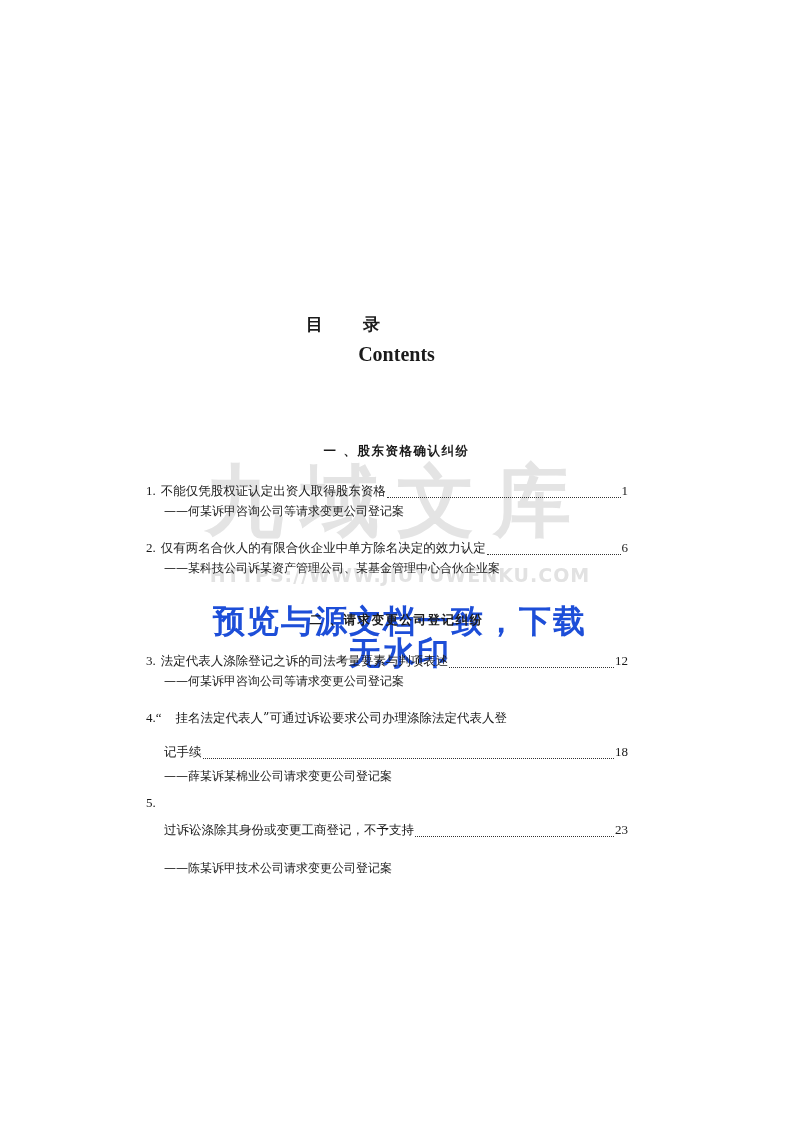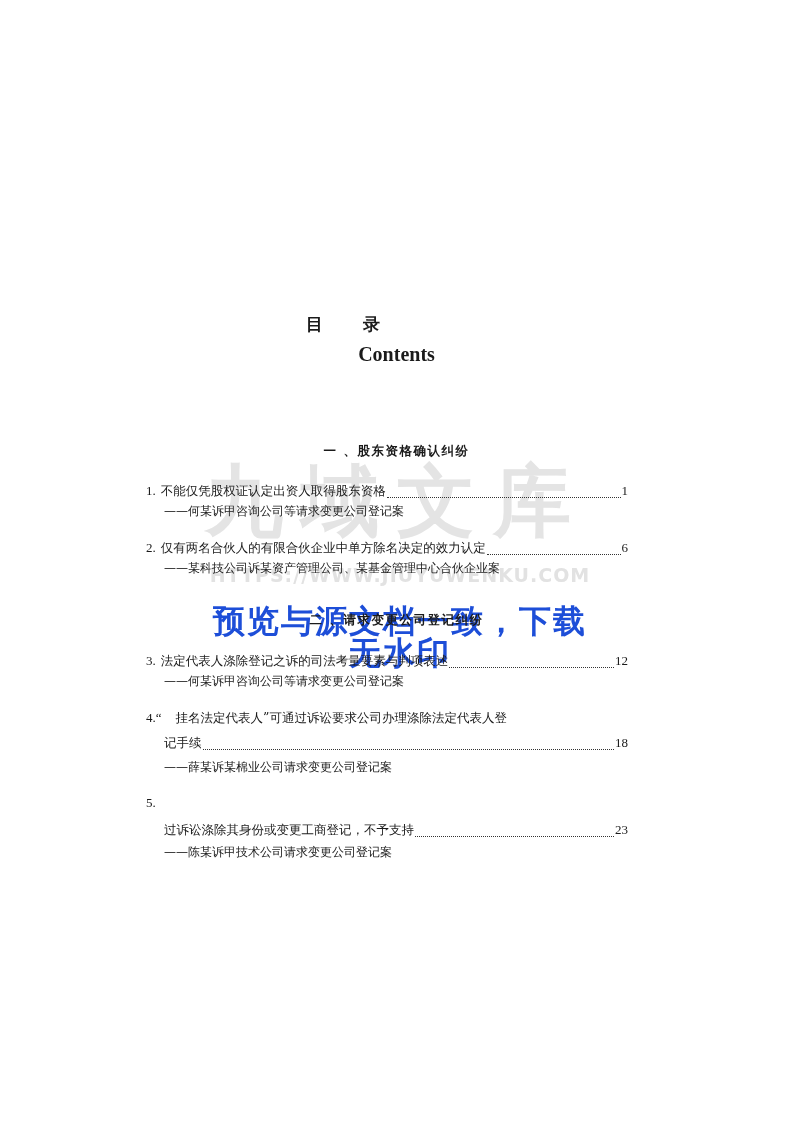--- a/index.html
+++ b/index.html
@@ -94,32 +94,32 @@
       <span class="page">12</span>
     </div>
     <div class="case">——何某诉甲咨询公司等请求变更公司登记案</div>
   </div>
 
   <div class="entry" style="top:708px;">
     <div class="line">
       <span class="num" style="margin-right:14px;">4.“</span>
       <span class="txt">挂名法定代表人”可通过诉讼要求公司办理涤除法定代表人登</span>
     </div>
-    <div class="line indent" style="margin-top:5px;">
+    <div class="line indent" style="margin-top:14px;">
       <span class="txt">记手续</span>
       <span class="dots"></span>
       <span class="page">18</span>
     </div>
     <div class="case" style="margin-top:4px;">——薛某诉某棉业公司请求变更公司登记案</div>
   </div>
 
   <div class="entry" style="top:793px;">
     <div class="line">
       <span class="num">5.</span>
     </div>
     <div class="line indent" style="margin-top:7px;">
       <span class="txt">过诉讼涤除其身份或变更工商登记，不予支持</span>
       <span class="dots"></span>
       <span class="page">23</span>
     </div>
-    <div class="case" style="margin-top:2px;">——陈某诉甲技术公司请求变更公司登记案</div>
+    <div class="case" style="margin-top:18px;">——陈某诉甲技术公司请求变更公司登记案</div>
   </div>
 </div>
 
 </body></html>

